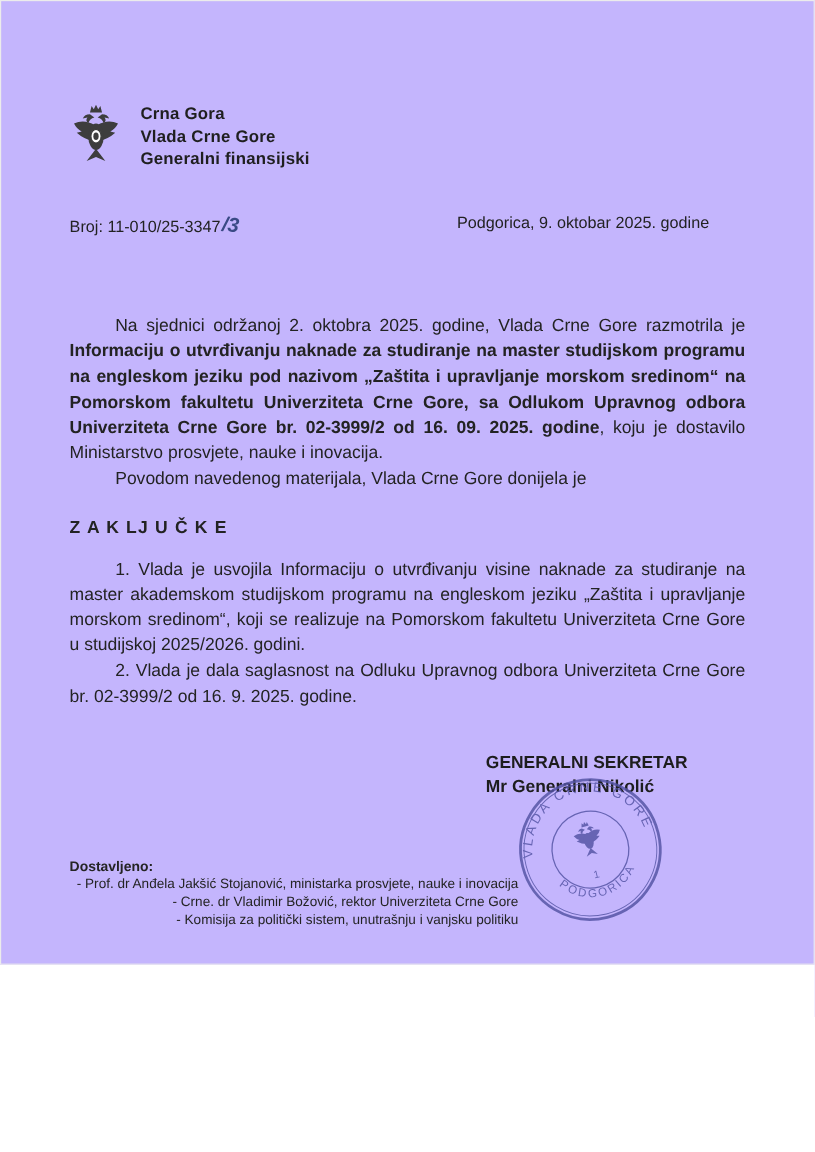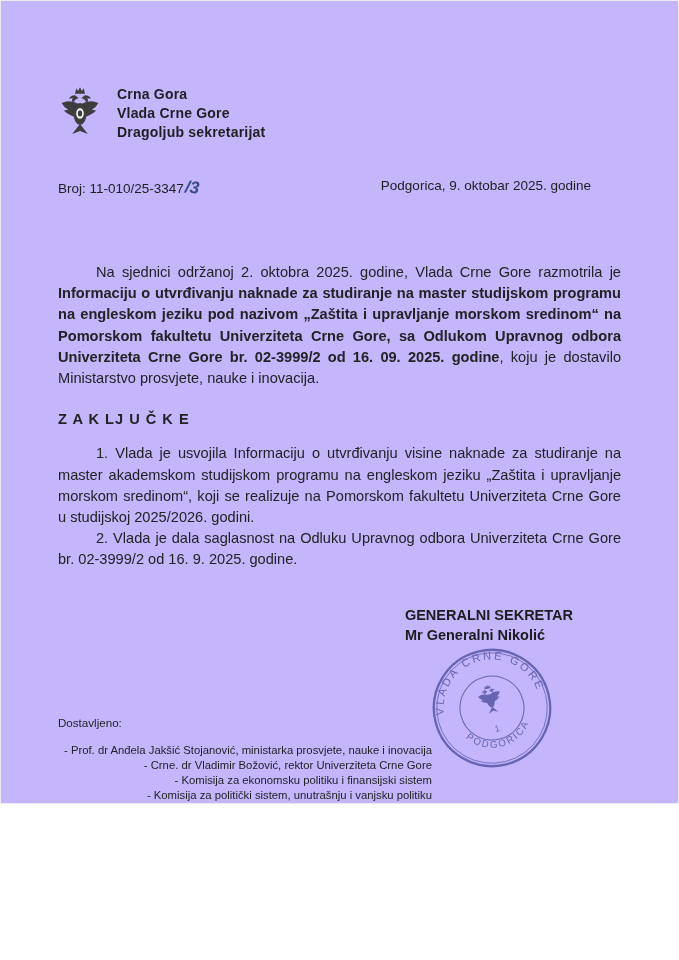--- a/index.html
+++ b/index.html
@@ -21,21 +21,21 @@
   .b { font-weight:700; }
   .heading { text-align:center; font-weight:700; font-size:15px; margin:20px 0 13px 0; letter-spacing:1px; color:#1d1d1d; }
   .item { text-indent:38px; }
 
   .signature { margin:34px 48px 0 auto; width:fit-content; text-align:left; font-weight:700; font-size:14.5px; line-height:20px; color:#1d1d1d; }
 
   .stamp { position:absolute; left:428px; top:644px; width:126px; height:126px; color:var(--stamp-color,#5353a4); opacity:.82; transform:rotate(-14deg); }
   .stamp svg { width:100%; height:100%; }
 
   .distribution { position:absolute; left:57px; top:714px; font-size:11.3px; line-height:15px; color:#242424; }
-  .distribution .label { font-weight:400; font-size:11.6px; margin-bottom:13px; }
+  .distribution .label { font-weight:700; font-size:11.6px; margin-bottom:0; }
   .distribution .dist-item { padding-left:6px;text-align:right; }
 </style>
 </head>
 <body>
 
 <div class="page">
   <div class="content">
 
     <div class="letterhead">
       <div class="coat">
@@ -49,31 +49,32 @@
             <ellipse cx="24" cy="30" rx="7" ry="12"></ellipse>
             <path d="M24 41 l-8.5 11 l8.5 -3.5 l8.5 3.5 z"></path>
           </g>
           <ellipse cx="24" cy="29.5" rx="4.6" ry="6.2" fill="#fefefe" stroke="#3d3d3d" stroke-width="1"></ellipse>
           <ellipse cx="24" cy="29.5" rx="2.4" ry="3.4" fill="#3d3d3d"></ellipse>
         </svg>
       </div>
       <div class="org-lines">
         <div>Crna Gora</div>
         <div>Vlada Crne Gore</div>
-        <div>Dragoljub sekretarijat</div>
+        <div>Generalni finansijski</div>
       </div>
     </div>
 
     <div class="meta-row">
       <div><span>Broj: 11-010/25-3347</span><span class="handwritten">/3</span></div>
       <div>Podgorica, 9. oktobar 2025. godine</div>
     </div>
 
     <div class="body-text">
       <p class="p1"><span>Na sjednici održanoj 2. oktobra 2025. godine, Vlada Crne Gore razmotrila je </span><span class="b">Informaciju o utvrđivanju naknade za studiranje na master studijskom programu na engleskom jeziku pod nazivom „Zaštita i upravljanje morskom sredinom“ na Pomorskom fakultetu Univerziteta Crne Gore, sa Odlukom Upravnog odbora Univerziteta Crne Gore br. 02-3999/2 od 16. 09. 2025. godine</span><span>, koju je dostavilo Ministarstvo prosvjete, nauke i inovacija.</span></p>
+      <p class="p2">Povodom navedenog materijala, Vlada Crne Gore donijela je</p>
       <p class="heading">Z A K LJ U Č K E</p>
       <p class="item">1. Vlada je usvojila Informaciju o utvrđivanju visine naknade za studiranje na master akademskom studijskom programu na engleskom jeziku „Zaštita i upravljanje morskom sredinom“, koji se realizuje na Pomorskom fakultetu Univerziteta Crne Gore u studijskoj 2025/2026. godini.</p>
       <p class="item">2. Vlada je dala saglasnost na Odluku Upravnog odbora Univerziteta Crne Gore br. 02-3999/2 od 16. 9. 2025. godine.</p>
     </div>
 
     <div class="signature">
       <div>GENERALNI SEKRETAR</div>
       <div>Mr Generalni Nikolić</div>
     </div>
 
@@ -104,16 +105,15 @@
         <path d="M24 41 l-8.5 11 l8.5 -3.5 l8.5 3.5 z"></path>
       </g>
       <text x="65" y="90" font-size="9" text-anchor="middle" font-family="Liberation Sans, sans-serif" fill="currentColor">1</text>
     </svg>
   </div>
 
   <div class="distribution">
     <div class="label">Dostavljeno:</div>
     <div class="dist-item">- Prof. dr Anđela Jakšić Stojanović, ministarka prosvjete, nauke i inovacija</div>
     <div class="dist-item">- Crne. dr Vladimir Božović, rektor Univerziteta Crne Gore</div>
-    <div class="dist-item">- Komisija za ekonomsku politiku i finansijski sistem</div>
     <div class="dist-item">- Komisija za politički sistem, unutrašnju i vanjsku politiku</div>
   </div>
 </div>
 
 </body></html>

